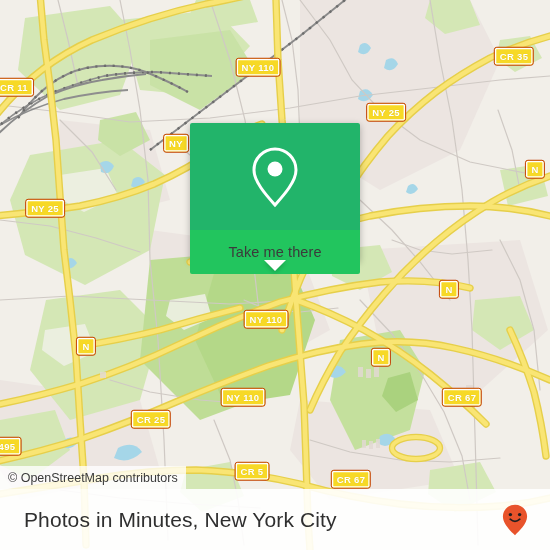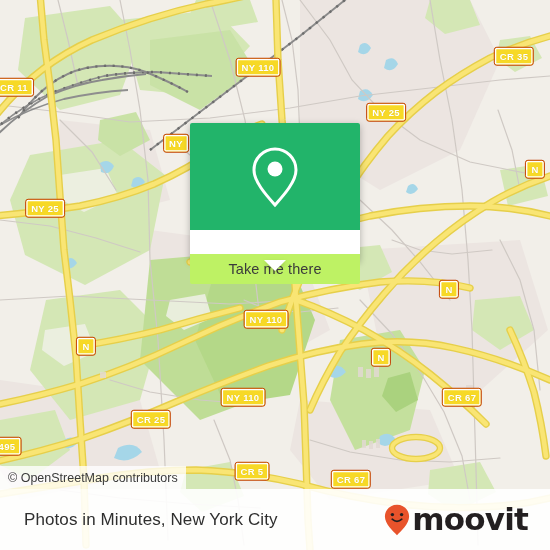--- a/index.html
+++ b/index.html
@@ -67,27 +67,26 @@
     width: 100%;
     height: 107px;
     background: #22b46a;
     border-radius: 2px 2px 0 0;
     display: flex;
     align-items: center;
     justify-content: center;
   }
   #popup-pin-icon svg { display: block; }
   #popup-label-bar {
-    height: 30px;
-    background: #bef264;
+    height: 44px;
+    background: #22c55e;
     border-radius: 0 0 2px 2px;
     display: flex;
     align-items: center;
     justify-content: center;
-    margin-top: 24px;
   }
   #popup-label {
     font-family: "Liberation Sans", sans-serif;
     font-size: 14.5px;
     color: #3b3b3b;
     letter-spacing: .1px;
   }
   #popup-tail {
     position: absolute;
     left: 50%;
@@ -125,21 +124,21 @@
     height: 61px;
     background: rgba(255,255,255,.90);
     display: flex;
     align-items: center;
     justify-content: space-between;
     padding: 0 22px 0 24px;
     box-sizing: border-box;
   }
   #footer-title {
     font-family: "Liberation Sans", sans-serif;
-    font-size: 17px;
+    font-size: 21px;
     color: #2f2f2f;
     letter-spacing: .1px;
     white-space: nowrap;
   }
   #brand-logo {
     display: flex;
     align-items: center;
     gap: 2px;
   }
   #brand-wordmark {
@@ -363,17 +362,16 @@
     <span id="footer-title">Photos in Minutes, New York City</span>
     <div id="brand-logo">
       <span id="brand-pin">
         <svg width="26" height="32" viewBox="0 0 26 32" xmlns="http://www.w3.org/2000/svg">
           <path d="M13 0.8 C6.2 0.8 0.9 6 0.9 12.6 C0.9 20 9.2 27.6 13 31.2 C16.8 27.6 25.1 20 25.1 12.6 C25.1 6 19.8 0.8 13 0.8 Z" fill="#e8532b"></path>
           <circle cx="8.4" cy="10.6" r="1.7" fill="#231f20"></circle>
           <circle cx="17.6" cy="10.6" r="1.7" fill="#231f20"></circle>
           <path d="M8.2 15.2 Q13 19.6 17.8 15.2" fill="none" stroke="#231f20" stroke-width="1.7" stroke-linecap="round"></path>
         </svg>
       </span>
-      <span id="brand-wordmark">moovit</span>
     </div>
   </div>
 
 </div>
 
 </body></html>

